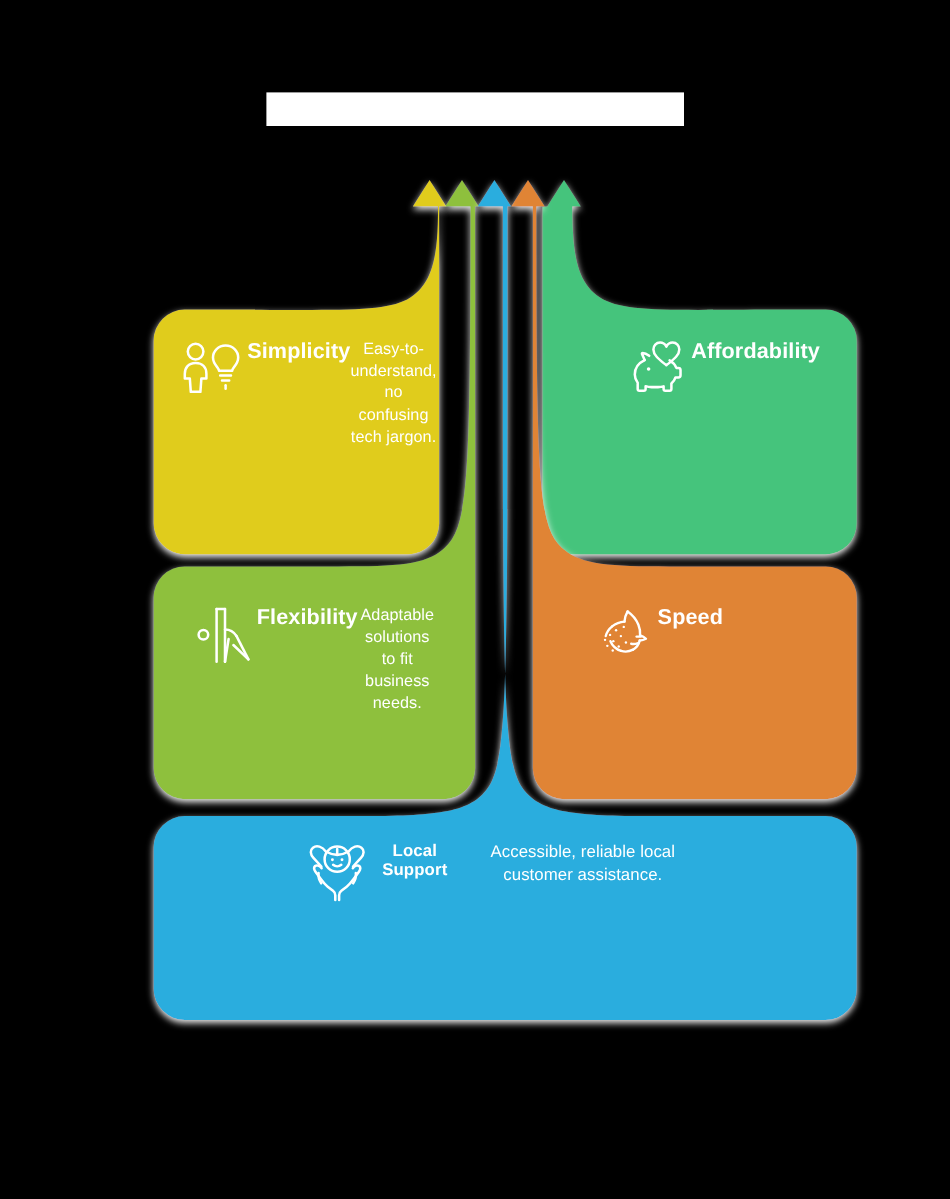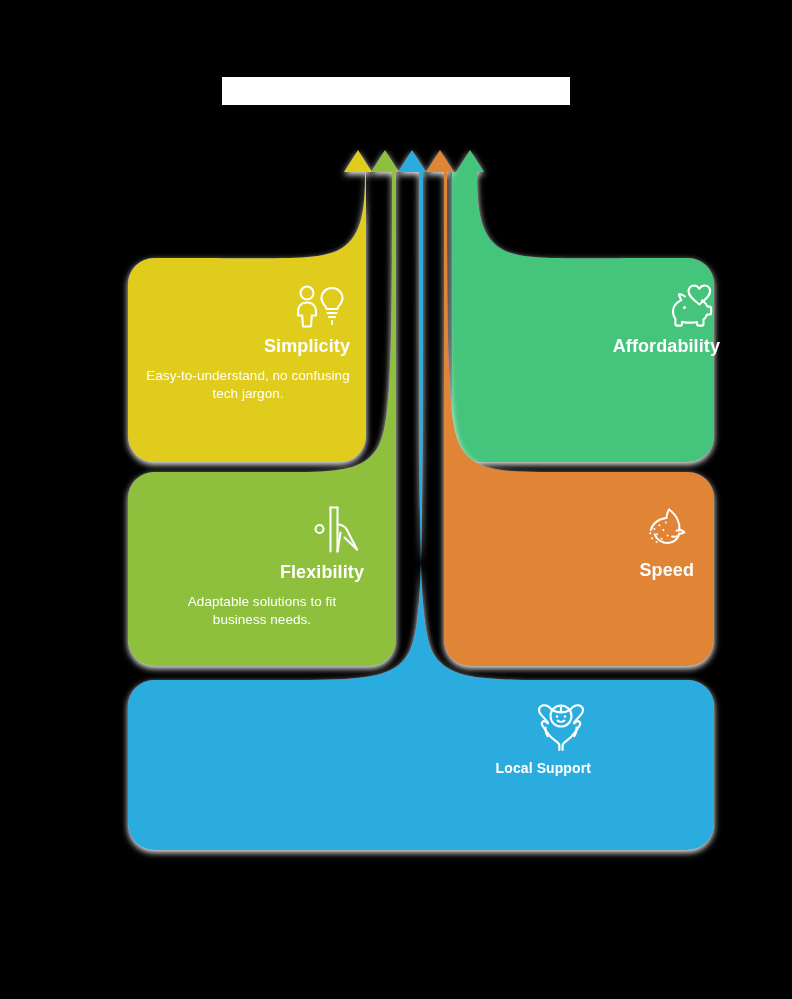--- a/index.html
+++ b/index.html
@@ -22,21 +22,21 @@
     padding:2px 4px;line-height:1.05;
     -webkit-user-select:text;user-select:text;
   }
 
   
   #shapes{position:absolute;left:0;top:0;width:792px;height:999px;}
 
   
   .card-content{
     position:absolute;
-    display:flex;flex-direction:column;align-items:flex-end;
+    display:flex;flex-direction:row;align-items:flex-start;
     text-align:center;color:#fff;pointer-events:auto;
   }
   .card-icon{margin-bottom:6px;line-height:0;}
   .card-title{
     font-size:18px;font-weight:bold;color:#ffffff;
     letter-spacing:.1px;margin:0 0 10px 0;
   }
   .card-desc{
     font-size:13.5px;font-weight:normal;color:#ffffff;
     line-height:1.35;letter-spacing:.05px;margin:0;
@@ -228,15 +228,16 @@
         <path d="M26.6 20.6c1.9 1.6 4.9 1.6 6.8 0"></path>
         <path d="M20.5 9.5C17.5 5.5 13 4 9.8 6.4c-2.5 1.9-2.4 5.4.4 8.5l6.6 7.2"></path>
         <path d="M39.5 9.5c3-4 7.5-5.5 10.7-3.1 2.5 1.9 2.4 5.4-.4 8.5l-6.6 7.2"></path>
         <path d="M17 23.5c-1.6-2-4-3-5.4-1.8-1.3 1.2-.9 3 .3 4.7l4.6 6.4c1.5 2.1 3.3 4.3 5.6 6.1l4.4 3.4c1.3 1 1.9 2.2 1.9 3.7v4"></path>
         <path d="M43 23.5c1.6-2 4-3 5.4-1.8 1.3 1.2.9 3-.3 4.7L43.5 32.8c-1.5 2.1-3.3 4.3-5.6 6.1l-4.4 3.4c-1.3 1-1.9 2.2-1.9 3.7v4"></path>
         <path d="M14.5 27.5c-.4 3 .4 6 2.2 8.6"></path>
         <path d="M45.5 27.5c.4 3-.4 6-2.2 8.6"></path>
       </svg>
     </div>
     <div class="card-title">Local Support</div>
+    <div class="card-desc">Accessible, reliable local customer assistance.</div>
   </div>
 
 </div>
 
 </body></html>

